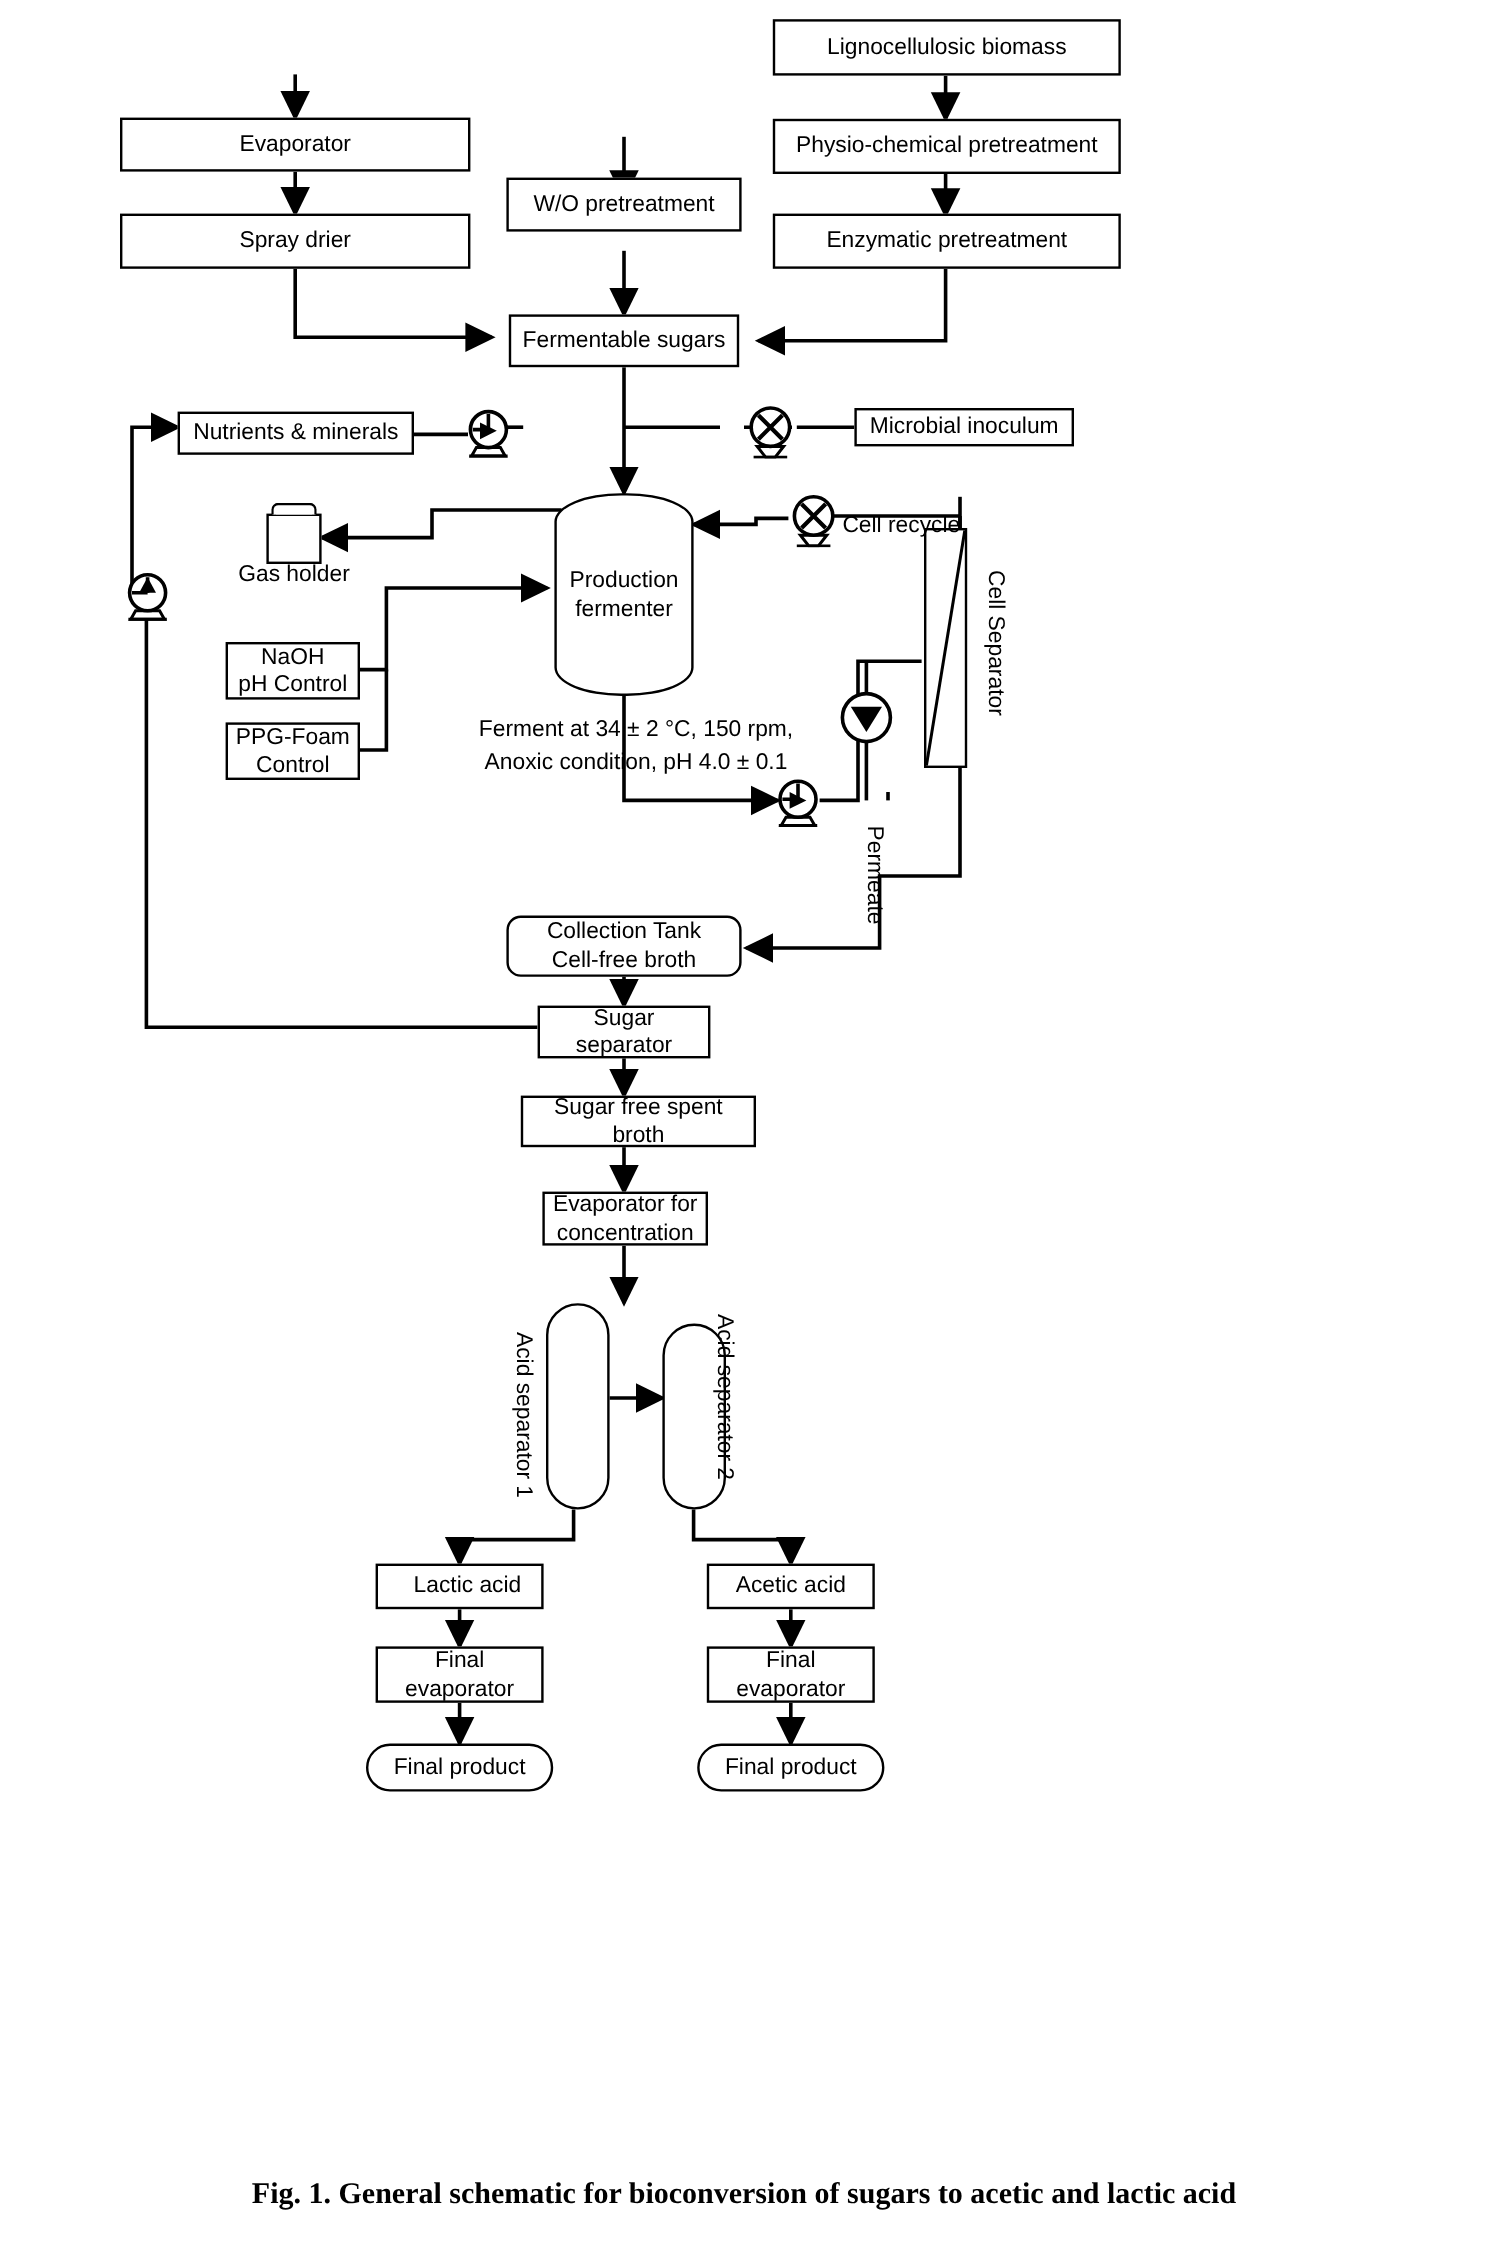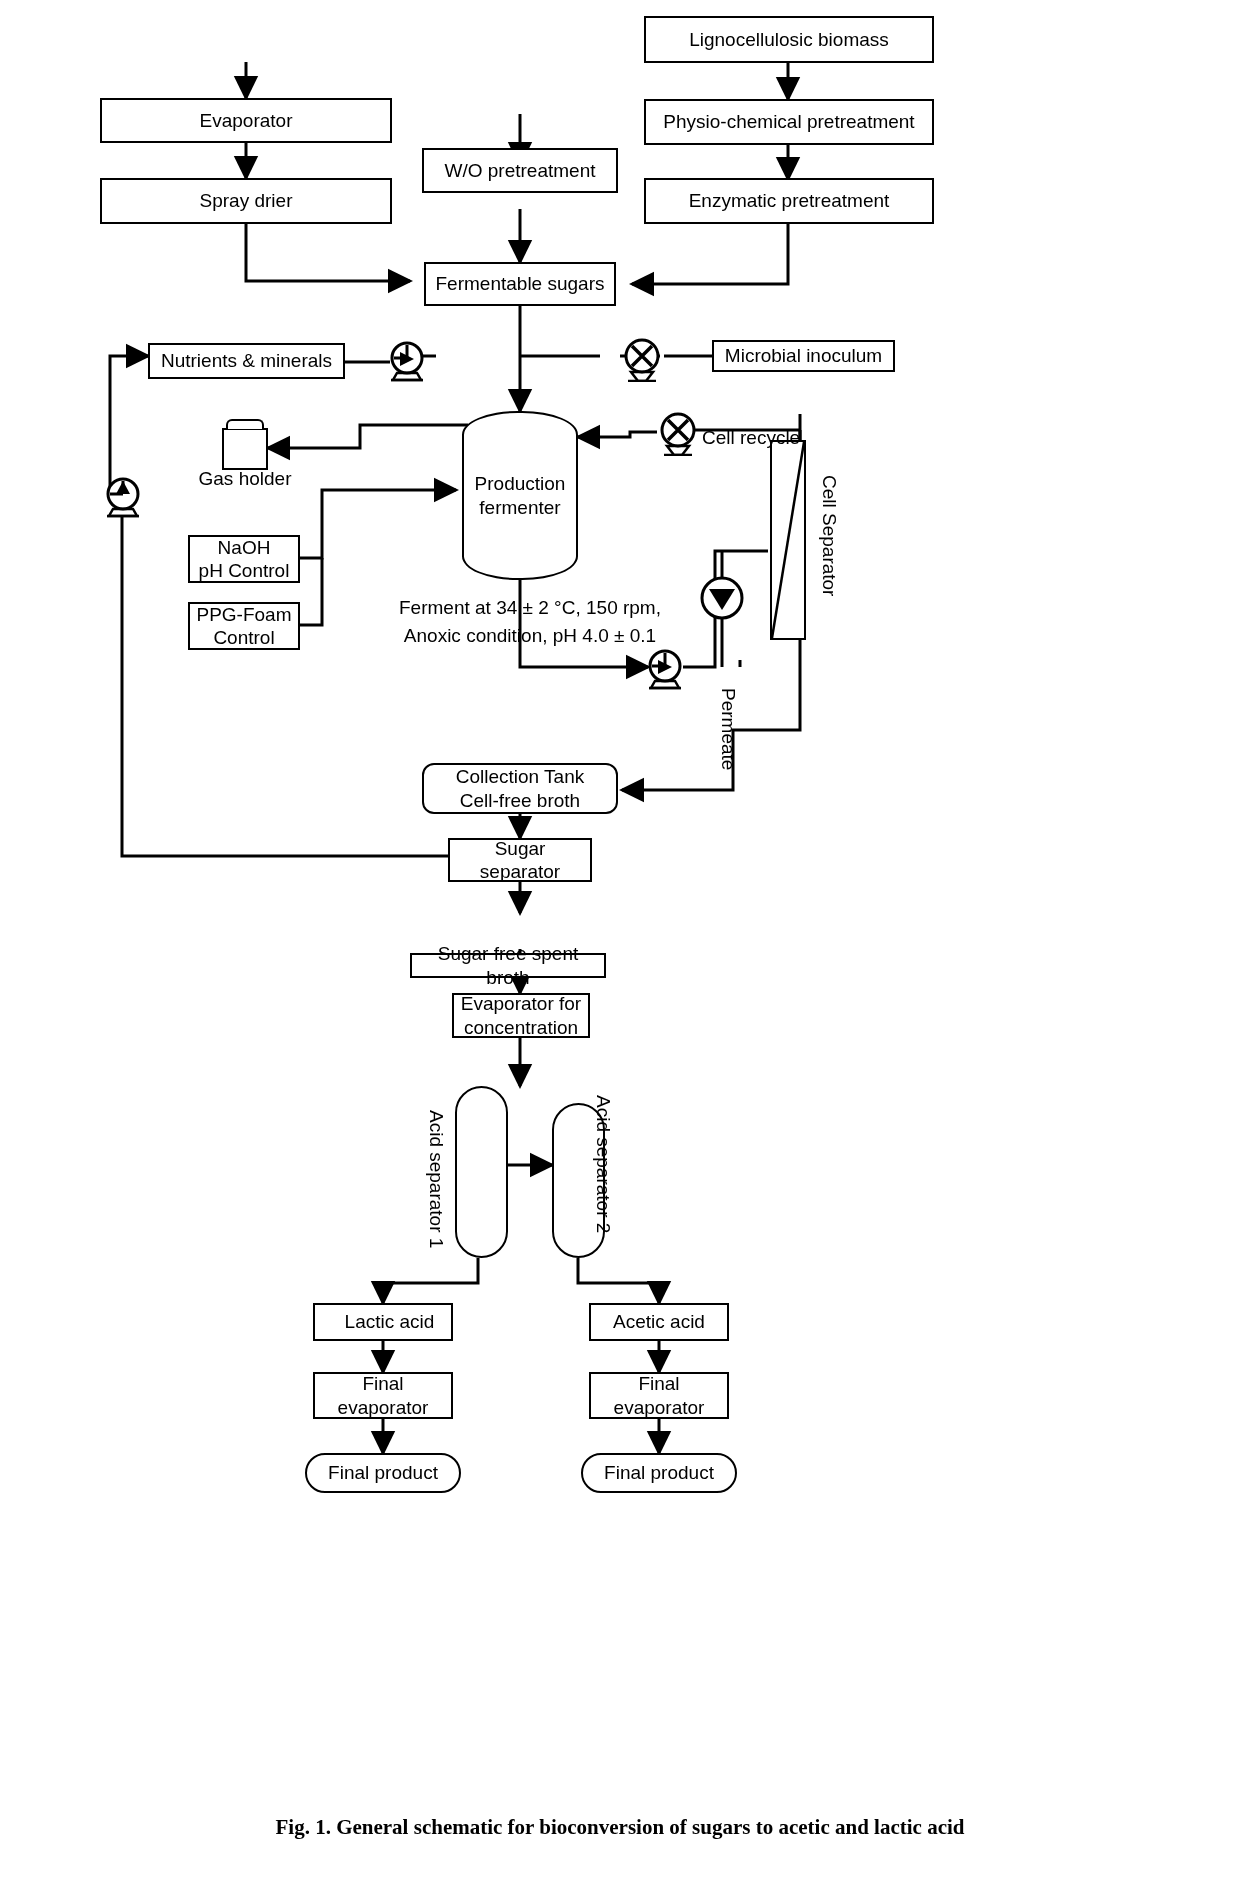--- a/index.html
+++ b/index.html
@@ -82,21 +82,21 @@
     background:#fff;
     display:flex;align-items:center;justify-content:center;
     font-size:19px; z-index:5;
   }
   .caption {
     position:absolute;
     left:0; width:1240px;
     text-align:center;
     font-family:"Liberation Serif", serif;
     font-weight:bold;
-    font-size:21px;
+    font-size:25px;
     color:#000;
   }
   svg.wires { position:absolute; left:0; top:0; width:1240px; height:1888px; z-index:2; }
 </style>
 </head>
 <body>
 
 <div id="canvas">
 
   <svg class="wires" viewBox="0 0 1240 1888" preserveAspectRatio="none">
@@ -251,21 +251,21 @@
 
   <div class="box" style="left:422px; top:763px; width:196px; height:51px; white-space:pre-line;border-radius:12px;">
     <span style="white-space:pre-line;">Collection Tank
 Cell-free broth</span>
   </div>
 
   <div class="box" style="left:448px; top:838px; width:144px; height:44px;">
     <span>Sugar separator</span>
   </div>
 
-  <div class="box" style="left:410px; top:913px; width:196px; height:25px;margin-top:40px;">
+  <div class="box" style="left:434px; top:913px; width:196px; height:43px;">
     <span>Sugar free spent broth</span>
   </div>
 
   <div class="box" style="left:452px; top:993px; width:138px; height:45px; white-space:pre-line;">
     <span style="white-space:pre-line;">Evaporator for
 concentration</span>
   </div>
 
   <div class="column" style="left:455px; top:1086px; width:53px; height:172px;"></div>
   <div class="vert rot-cw" style="left:447px; top:1110px;">Acid separator 1</div>

